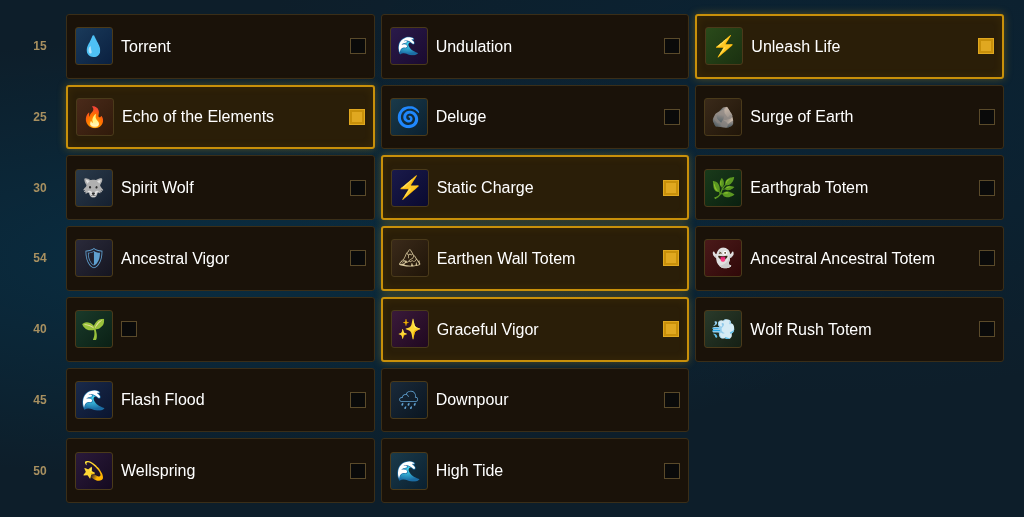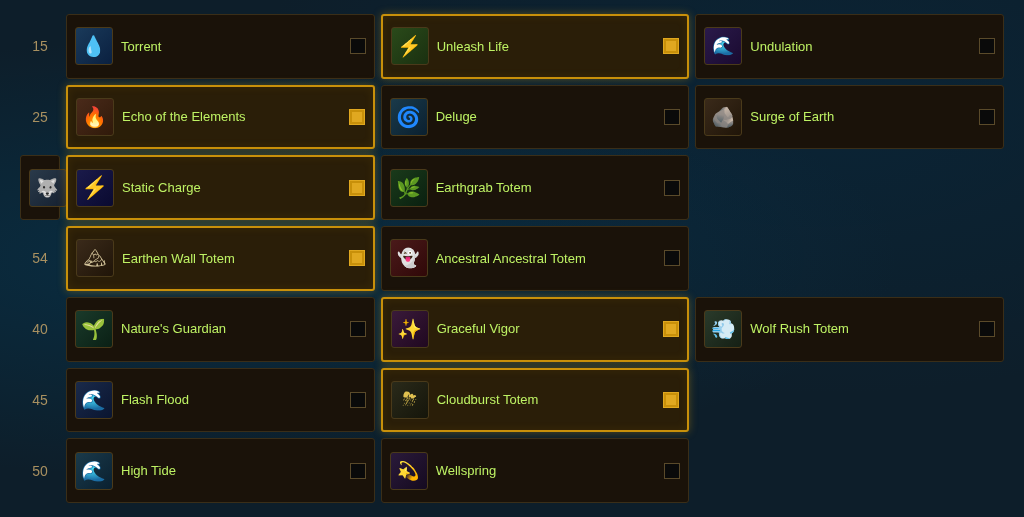--- a/index.html
+++ b/index.html
@@ -27,22 +27,22 @@
       width: 1000px;
       height: 505px;
       padding: 8px;
     }
 
     .level-label {
       display: flex;
       align-items: center;
       justify-content: center;
       color: #a89060;
-      font-size: 14px;
-      font-weight: normal;
+      font-size: 12px;
+      font-weight: bold;
       grid-column: 1;
     }
 
     .talent-cell {
       display: flex;
       align-items: center;
       background: #1a1209;
       border: 1px solid #3a2e18;
       border-radius: 3px;
       padding: 4px 8px;
@@ -62,22 +62,22 @@
       width: 38px;
       height: 38px;
       border-radius: 3px;
       flex-shrink: 0;
       position: relative;
       overflow: hidden;
       border: 1px solid #4a3a1a;
     }
 
     .talent-name {
-      font-size: 13px;
-      color: #bef264;
+      font-size: 16px;
+      color: #ffffff;
       font-weight: 500;
       flex: 1;
       line-height: 1.2;
     }
 
     .talent-checkbox {
       width: 16px;
       height: 16px;
       border: 1px solid #5a4a2a;
       background: #0a0a0a;
@@ -164,103 +164,108 @@
 </head>
 <body>
 
 <div class="talent-grid">
 <div class="level-label">15</div>
     <div class="talent-cell">
       <div class="talent-icon icon-torrent"></div>
       <span class="talent-name">Torrent</span>
       <div class="talent-checkbox"></div>
     </div>
+    <div class="talent-cell">
+      <div class="talent-icon icon-undulation"></div>
+      <span class="talent-name">Undulation</span>
+      <div class="talent-checkbox"></div>
+    </div>
     <div class="talent-cell selected">
       <div class="talent-icon icon-unleash-life"></div>
       <span class="talent-name">Unleash Life</span>
       <div class="talent-checkbox checked"></div>
     </div>
-    <div class="talent-cell">
-      <div class="talent-icon icon-undulation"></div>
-      <span class="talent-name">Undulation</span>
-      <div class="talent-checkbox"></div>
-    </div>
     <div class="level-label">25</div>
     <div class="talent-cell selected">
       <div class="talent-icon icon-echo"></div>
       <span class="talent-name">Echo of the Elements</span>
       <div class="talent-checkbox checked"></div>
     </div>
     <div class="talent-cell">
       <div class="talent-icon icon-deluge"></div>
       <span class="talent-name">Deluge</span>
       <div class="talent-checkbox"></div>
     </div>
     <div class="talent-cell">
       <div class="talent-icon icon-surge-earth"></div>
       <span class="talent-name">Surge of Earth</span>
       <div class="talent-checkbox"></div>
     </div>
+    <div class="level-label">30</div>
     <div class="talent-cell">
       <div class="talent-icon icon-spirit-wolf"></div>
       <span class="talent-name">Spirit Wolf</span>
       <div class="talent-checkbox"></div>
     </div>
     <div class="talent-cell selected">
       <div class="talent-icon icon-static-charge"></div>
       <span class="talent-name">Static Charge</span>
       <div class="talent-checkbox checked"></div>
     </div>
     <div class="talent-cell">
       <div class="talent-icon icon-earthgrab"></div>
       <span class="talent-name">Earthgrab Totem</span>
       <div class="talent-checkbox"></div>
     </div>
     <div class="level-label">54</div>
+    <div class="talent-cell">
+      <div class="talent-icon icon-ancestral-vigor"></div>
+      <span class="talent-name">Ancestral Vigor</span>
+      <div class="talent-checkbox"></div>
+    </div>
     <div class="talent-cell selected">
       <div class="talent-icon icon-earthen-wall"></div>
       <span class="talent-name">Earthen Wall Totem</span>
       <div class="talent-checkbox checked"></div>
     </div>
     <div class="talent-cell">
       <div class="talent-icon icon-anc-prot"></div>
       <span class="talent-name">Ancestral Ancestral Totem</span>
       <div class="talent-checkbox"></div>
     </div>
     <div class="level-label">40</div>
     <div class="talent-cell">
       <div class="talent-icon icon-natures-guardian"></div>
-      <span class="talent-name">Nature's Guardian</span>
       <div class="talent-checkbox"></div>
     </div>
     <div class="talent-cell selected">
       <div class="talent-icon icon-graceful-spirit"></div>
       <span class="talent-name">Graceful Vigor</span>
       <div class="talent-checkbox checked"></div>
     </div>
     <div class="talent-cell">
       <div class="talent-icon icon-wind-rush"></div>
       <span class="talent-name">Wolf Rush Totem</span>
       <div class="talent-checkbox"></div>
     </div>
     <div class="level-label">45</div>
     <div class="talent-cell">
       <div class="talent-icon icon-flash-flood"></div>
       <span class="talent-name">Flash Flood</span>
       <div class="talent-checkbox"></div>
     </div>
-    <div class="talent-cell selected">
-      <div class="talent-icon icon-cloudburst"></div>
-      <span class="talent-name">Cloudburst Totem</span>
-      <div class="talent-checkbox checked"></div>
+    <div class="talent-cell">
+      <div class="talent-icon icon-downpour"></div>
+      <span class="talent-name">Downpour</span>
+      <div class="talent-checkbox"></div>
     </div>
     <div class="level-label">50</div>
+    <div class="talent-cell">
+      <div class="talent-icon icon-wellspring"></div>
+      <span class="talent-name">Wellspring</span>
+      <div class="talent-checkbox"></div>
+    </div>
     <div class="talent-cell">
       <div class="talent-icon icon-high-tide"></div>
       <span class="talent-name">High Tide</span>
       <div class="talent-checkbox"></div>
     </div>
-    <div class="talent-cell">
-      <div class="talent-icon icon-wellspring"></div>
-      <span class="talent-name">Wellspring</span>
-      <div class="talent-checkbox"></div>
-    </div>
   </div>
 
 </body></html>

